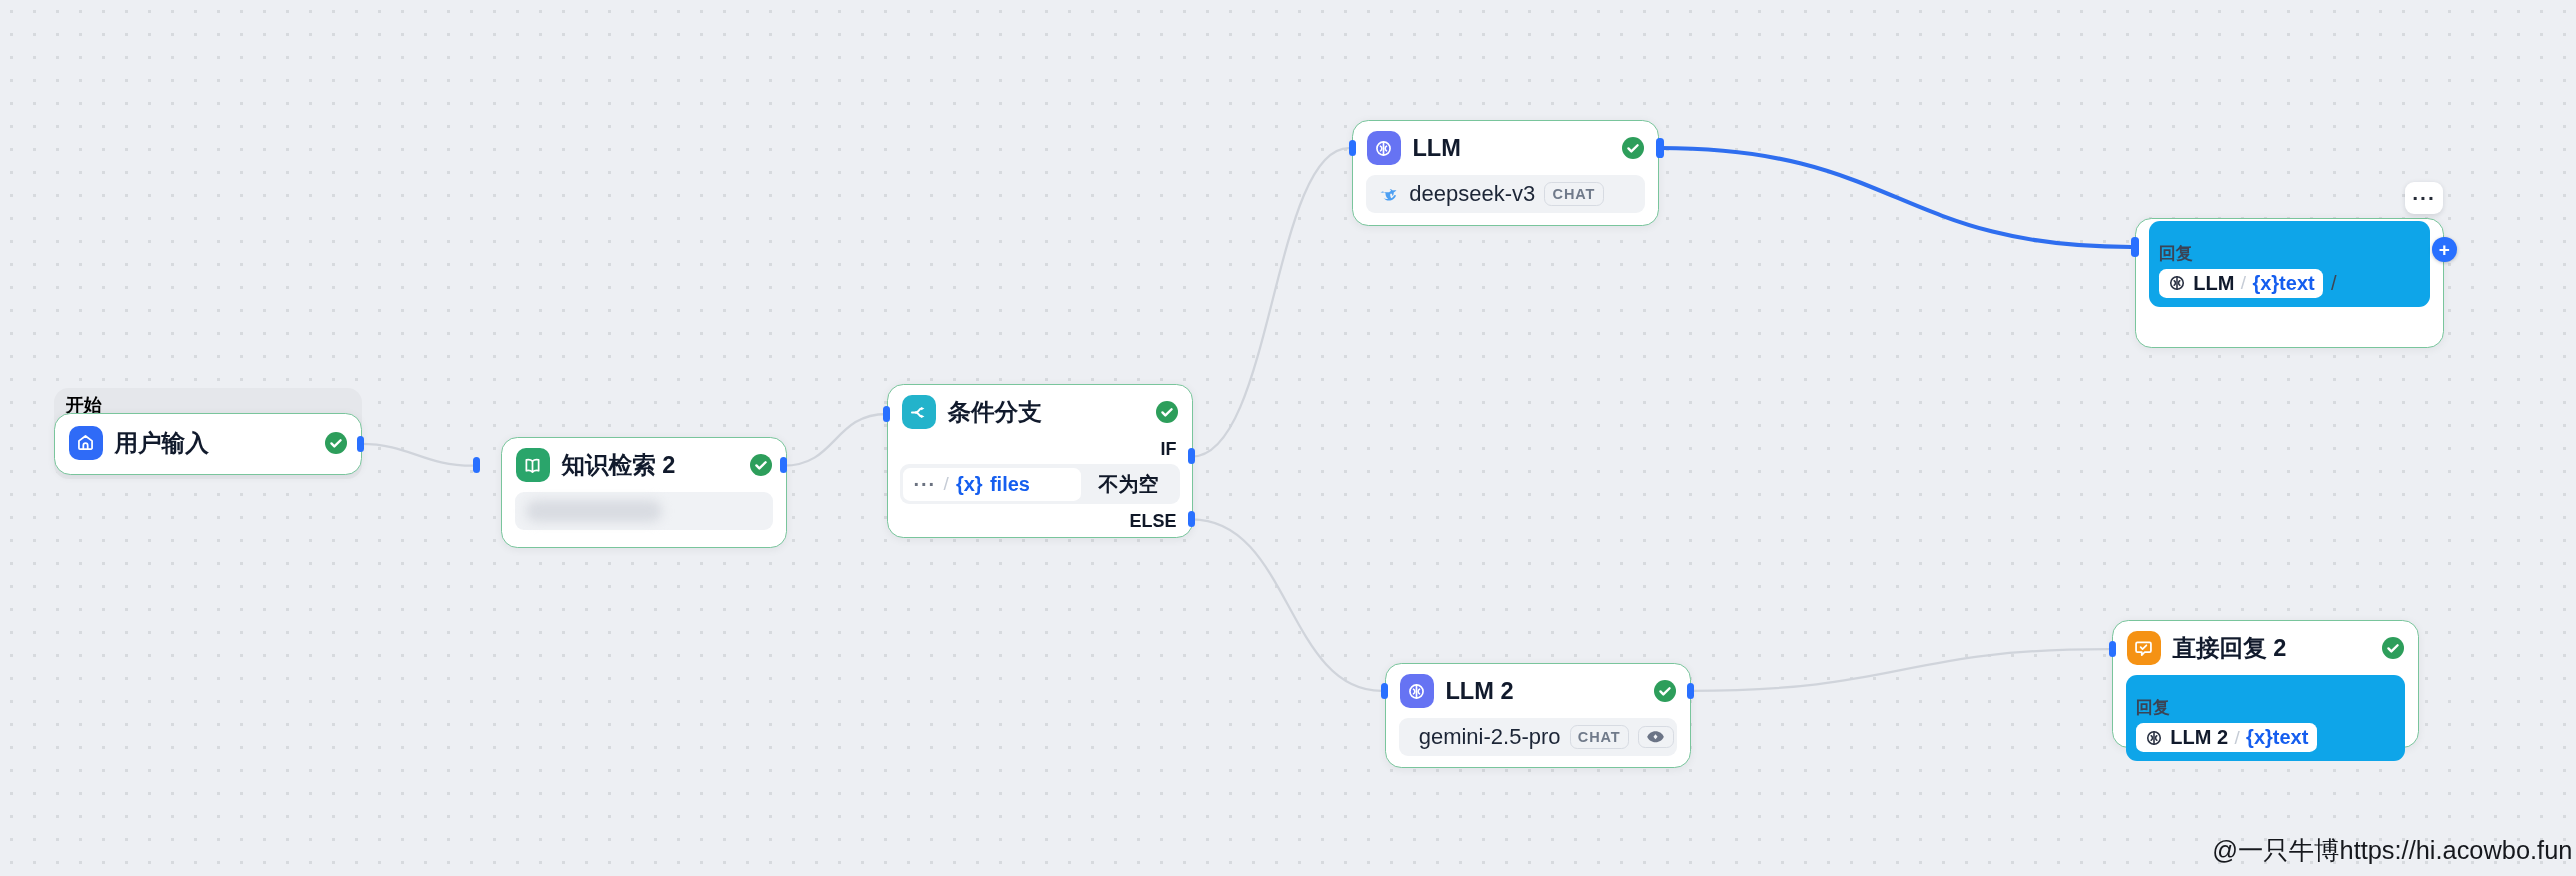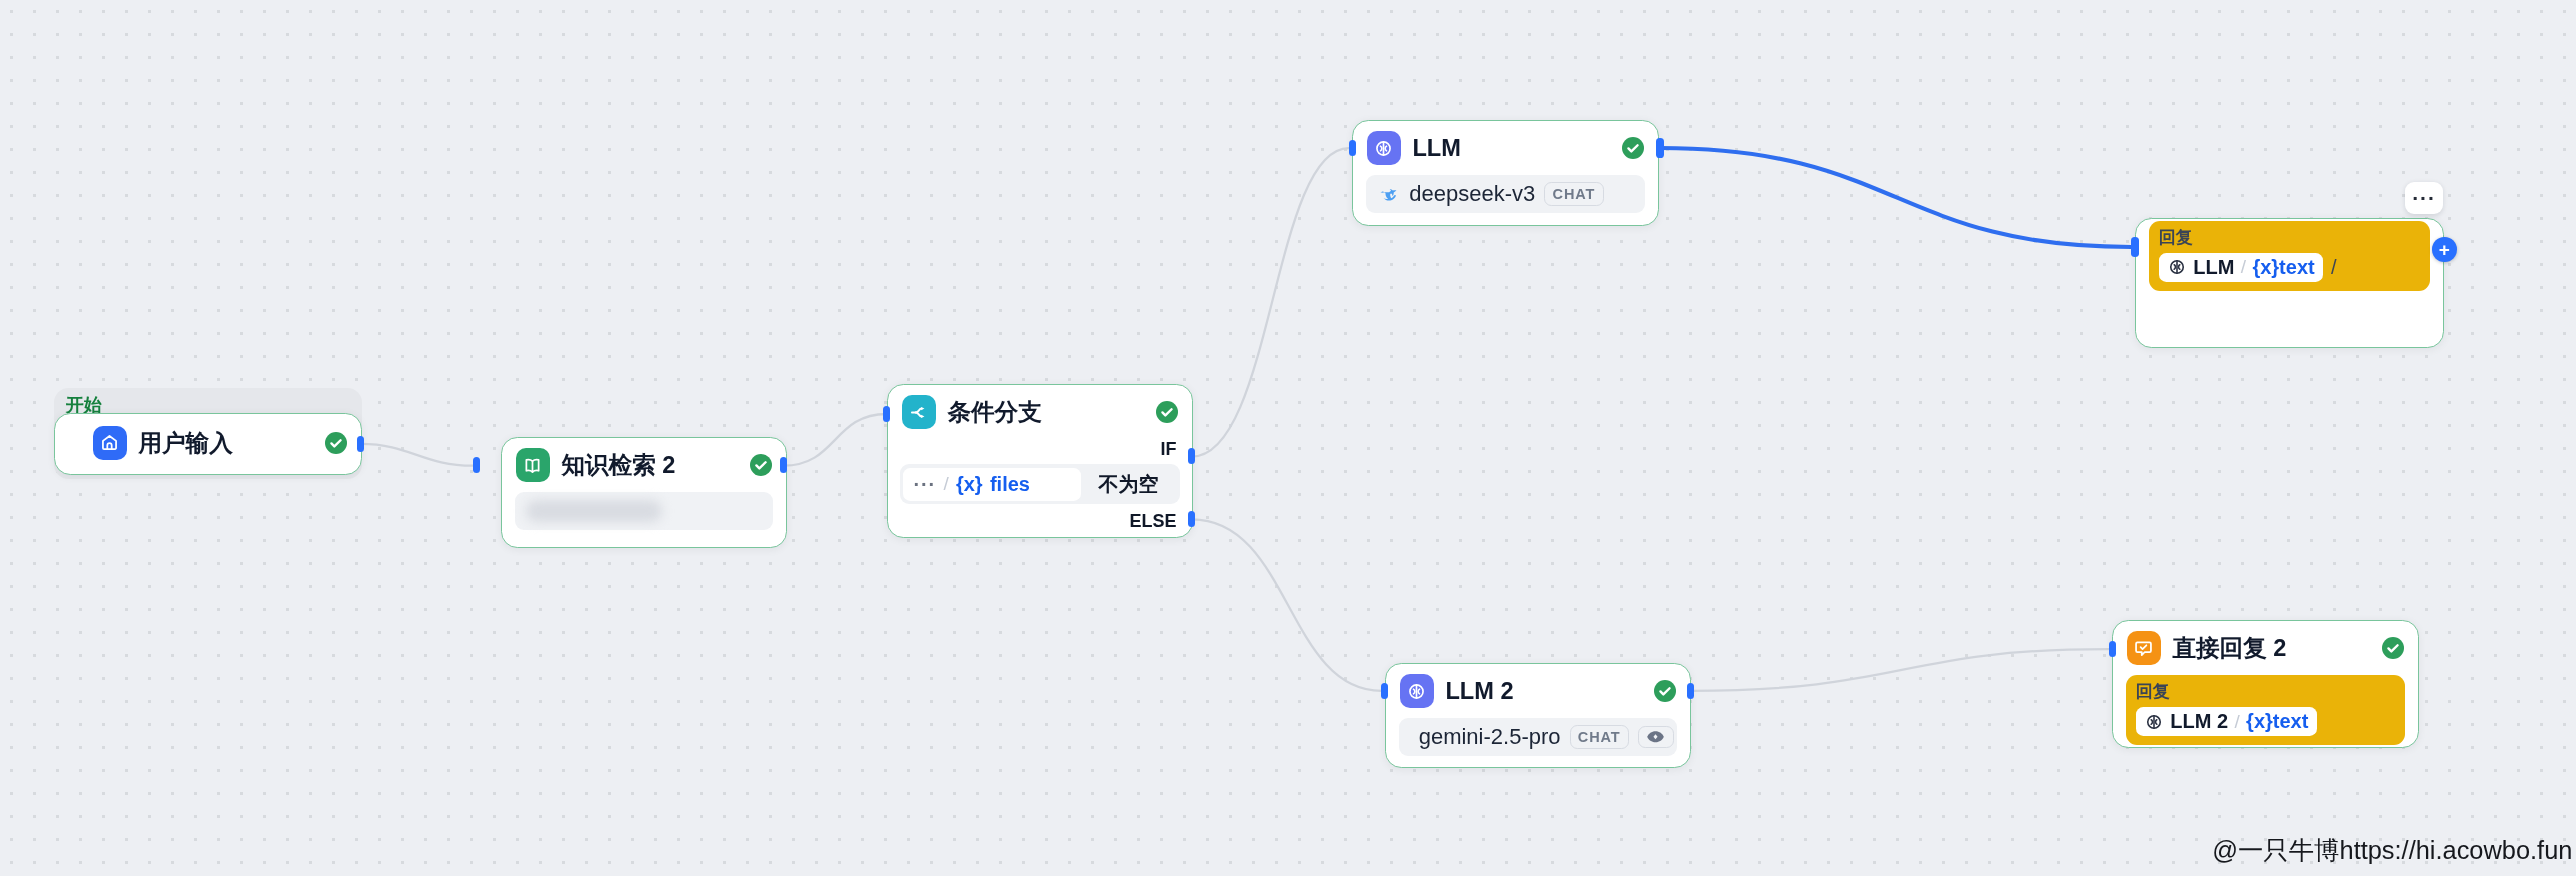--- a/index.html
+++ b/index.html
@@ -26,33 +26,33 @@
          letter-spacing:0.9px;padding:1.8px 7.3px;line-height:1.25;white-space:nowrap;}
   .icon-badge{border:1.8px solid #d7dbe2;border-radius:7.3px;padding:3.6px 7.3px;display:flex;align-items:center;}
   .blob{width:136px;height:22px;border-radius:11px;background:#d8dbe1;filter:blur(5.4px);}
   .crow-label{font-size:18px;font-weight:700;color:#101828;text-align:right;padding:0 15.4px;height:25.4px;line-height:25.4px;}
   .cond-box{margin:1.8px 11.8px;background:#f0f2f5;border-radius:9px;display:flex;align-items:center;padding:3.6px;height:40px;box-sizing:border-box;}
   .cond-pill{background:#fff;border-radius:7.3px;height:33px;display:flex;align-items:center;gap:7.3px;padding:0 10px;width:211px;box-sizing:border-box;}
   .cdots{color:#6b7280;font-weight:700;font-size:20px;letter-spacing:0.9px;}
   .cslash{color:#c6ccd6;font-size:19px;}
   .cvar{color:#155eef;font-weight:700;font-size:20px;white-space:nowrap;}
   .cond-op{margin-left:auto;padding:0 18px;font-size:20px;font-weight:600;color:#101828;white-space:nowrap;}
-  .panel{margin:1.8px 12.7px 0;background:#eab308;border-radius:11px;padding:5px 10px 9px;}
+  .panel{margin:1.8px 12.7px 0;background:#0ea5e9;border-radius:11px;padding:21px 10px 9px;}
   .panel-label{font-size:17px;font-weight:600;color:#3a4456;margin-bottom:4.5px;}
   .vrow{display:flex;align-items:center;}
   .vpill{display:inline-flex;align-items:center;gap:6.4px;background:#fff;border-radius:7.3px;padding:2.7px 8.2px;}
   .vpill svg{width:20px;height:20px;flex:none;}
   .vref{font-weight:600;color:#111a2c;font-size:20px;white-space:nowrap;}
   .vslash{color:#c6ccd6;font-size:19px;}
   .vvar{color:#155eef;font-weight:700;font-size:20px;white-space:nowrap;}
   .trail-slash{margin-left:8.2px;color:#3f4654;font-size:20px;}
   .handle{position:absolute;width:7.3px;height:16.3px;border-radius:3.6px;background:#2970ff;z-index:5;}
   .handle.big{width:8.2px;height:20px;}
   #g-start{position:absolute;left:54px;top:388px;width:308px;height:91px;background:#e5e7eb;border-radius:14.5px;z-index:2;box-sizing:border-box;}
-  #g-start .glabel{padding:4.5px 11.8px 0;font-size:18px;font-weight:600;color:#15803d;}
+  #g-start .glabel{padding:4.5px 11.8px 0;font-size:18px;font-weight:600;color:#000000;}
   #more-btn{position:absolute;left:2405px;top:182px;width:38px;height:32px;background:#fff;border-radius:9px;
             box-shadow:0 1.8px 5.4px rgba(16,24,40,.12);display:flex;align-items:center;justify-content:center;
             font-size:21px;font-weight:700;color:#252b37;letter-spacing:0.9px;z-index:6;}
   #plus-btn{position:absolute;left:2432px;top:237px;width:24.5px;height:24.5px;border-radius:50%;background:#2970ff;
             color:#fff;display:flex;align-items:center;justify-content:center;font-size:19px;font-weight:700;
             z-index:6;box-shadow:0 0.9px 3.6px rgba(16,24,40,.25);line-height:1;}
   #watermark{position:absolute;right:3.6px;bottom:9px;font-size:25.4px;color:#16181d;z-index:10;white-space:nowrap;}
 </style>
 </head>
 <body>
@@ -65,21 +65,21 @@
     <path class="edge" d="M 1313 503 C 1402 503 1402 163 1486 163"></path>
     <path class="edge" d="M 1313 572 C 1421 572 1418 761 1522 761"></path>
     <path class="edge selected" d="M 1829 163 C 2090 163 2090 272 2348 272"></path>
     <path class="edge" d="M 1863 761 C 2096 761 2094 715 2323 715"></path>
   </svg>
 
   <div id="g-start">
     <div class="glabel">开始</div>
   </div>
 
-  <div class="node" style="left:54px;top:413px;width:308px;height:62px;padding-left:24px;">
+  <div class="node" style="left:54px;top:413px;width:308px;height:62px;">
     <div class="trow" style="padding-top:11.8px;">
       <div class="nicon" style="background:#2f6bf7;">
         <svg viewBox="0 0 24 24" fill="none" stroke="#fff" stroke-width="2" stroke-linejoin="round">
           <path d="M4.5 10.2 L12 4.5 L19.5 10.2 V18.3 a1.2 1.2 0 0 1 -1.2 1.2 H5.7 a1.2 1.2 0 0 1 -1.2 -1.2 Z"></path>
           <path d="M9.5 19.5 v-4.2 a2.5 2.5 0 0 1 5 0 v4.2"></path>
         </svg>
       </div>
       <div class="ntitle">用户输入</div>
       <svg class="ncheck" viewBox="0 0 24 24">
         <circle cx="12" cy="12" r="12" fill="#2d9e5b"></circle>

